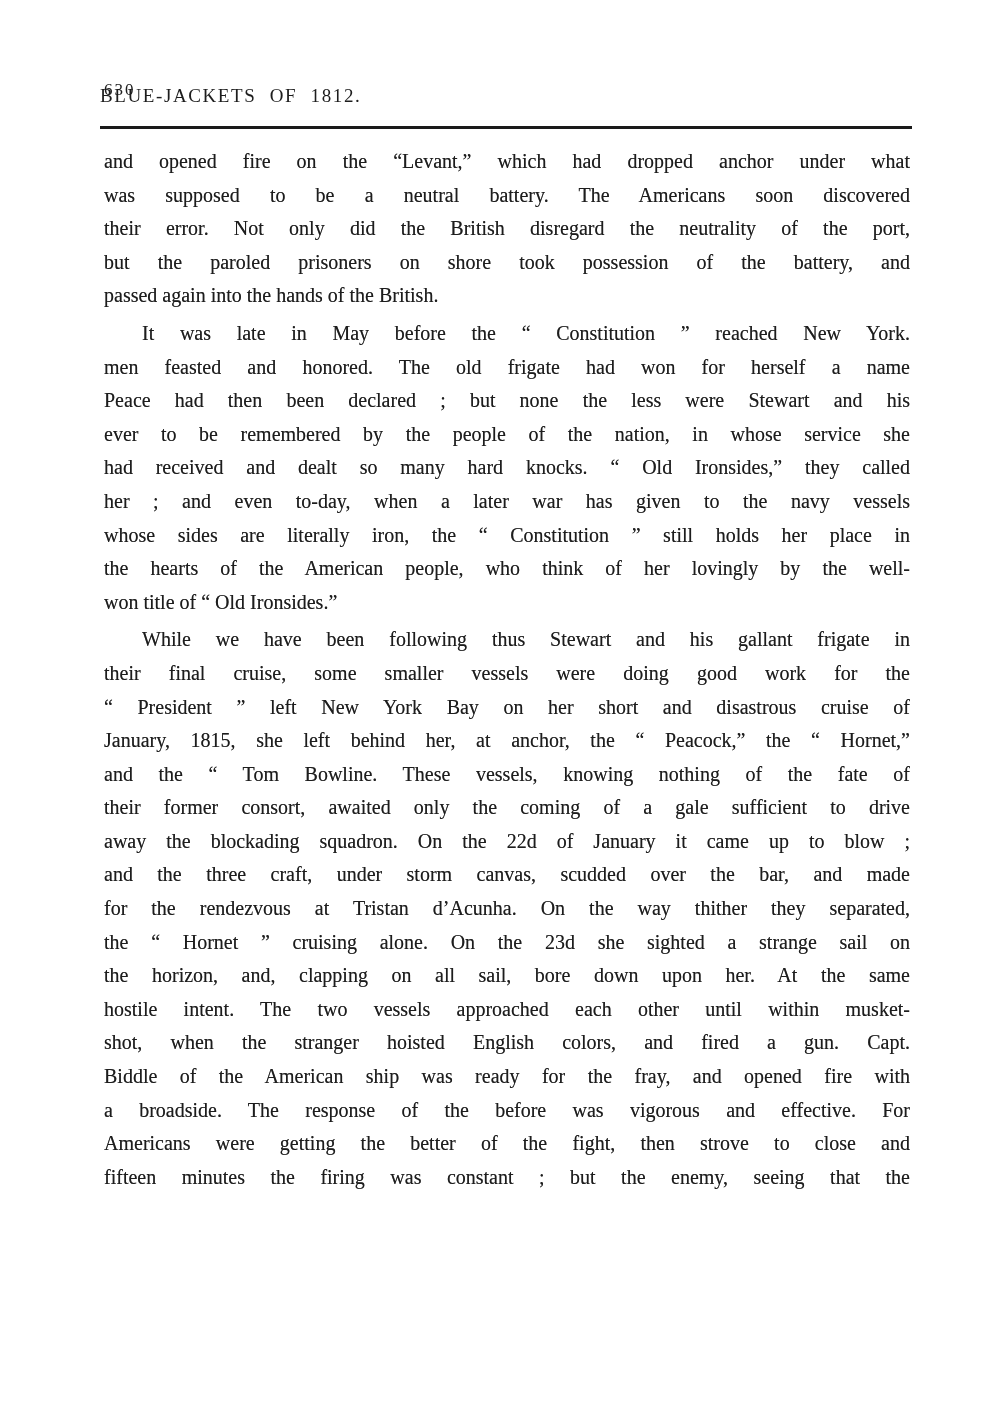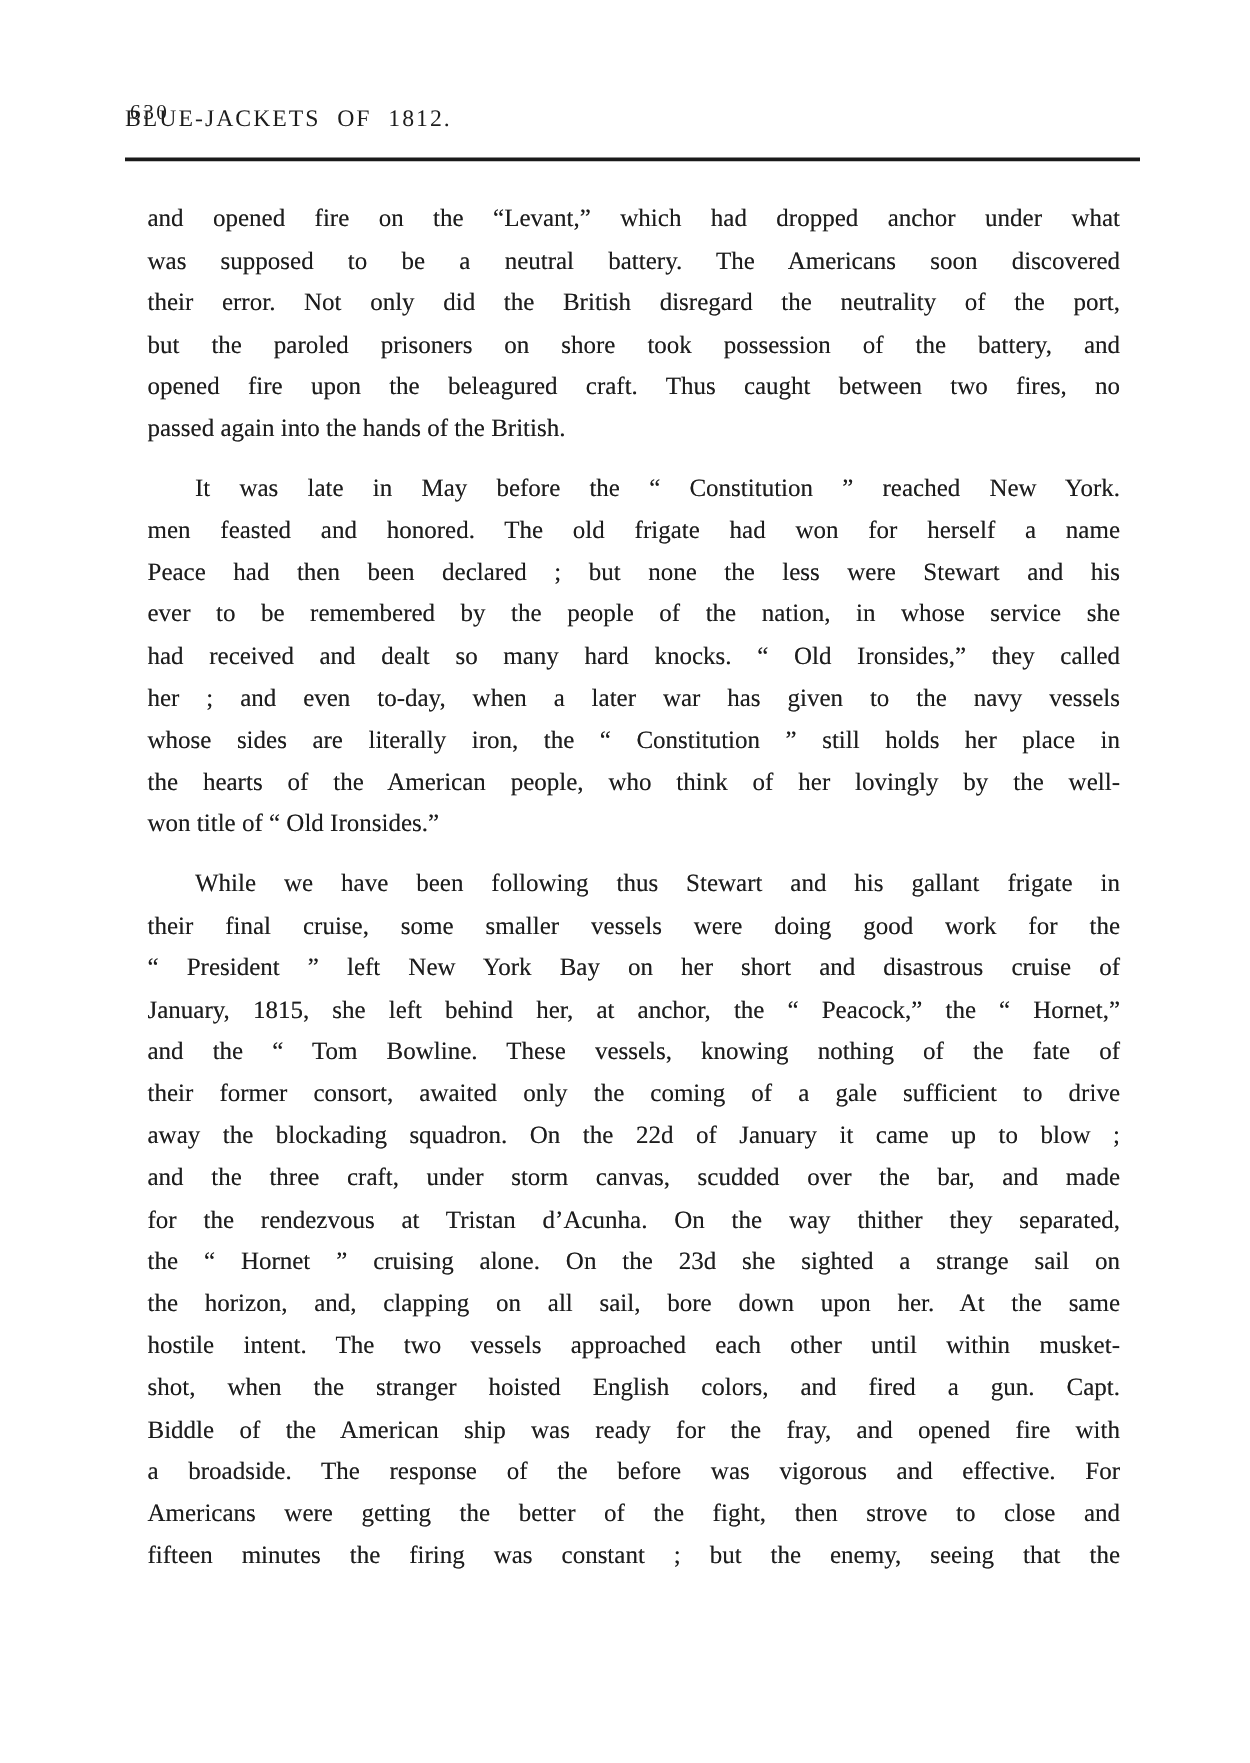--- a/index.html
+++ b/index.html
@@ -42,21 +42,21 @@
   }
   .page-body {
     position: absolute;
     top: 145px;
     left: 104px;
     width: 806px;
     font-size: 20px;
     line-height: 33.6px;
     text-shadow: 0 0 0.4px rgba(20,20,20,0.55);
   }
-  .para { margin: 14px; }
+  .para { margin: 0; }
   .para + .para { margin-top: 4px; }
   .line {
     text-align: justify;
     text-align-last: justify;
     height: 33.6px;
     overflow: visible;
   }
   .line.indent { padding-left: 38px; }
   .line.endline { text-align-last: left; }
 </style>
@@ -66,21 +66,20 @@
 <div class="sheet">
   <div class="page-number">630</div>
   <div class="running-title">BLUE-JACKETS OF 1812.</div>
   <div class="header-rule"></div>
   <div class="page-body">
       <div class="para">
         <div class="line">and opened fire on the “Levant,” which had dropped anchor under what</div>
         <div class="line">was supposed to be a neutral battery.  The Americans soon discovered</div>
         <div class="line">their error.  Not only did the British disregard the neutrality of the port,</div>
         <div class="line">but the paroled prisoners on shore took possession of the battery, and</div>
-        <div class="line">opened fire upon the beleagured craft.  Thus caught between two fires, no</div>
         <div class="line endline">passed again into the hands of the British.</div>
       </div>
       <div class="para">
         <div class="line indent">It was late in May before the “ Constitution ” reached New York.</div>
         <div class="line">men feasted and honored.  The old frigate had won for herself a name</div>
         <div class="line">Peace had then been declared ; but none the less were Stewart and his</div>
         <div class="line">ever to be remembered by the people of the nation, in whose service she</div>
         <div class="line">had received and dealt so many hard knocks.  “ Old Ironsides,” they called</div>
         <div class="line">her ; and even to-day, when a later war has given to the navy vessels</div>
         <div class="line">whose sides are literally iron, the “ Constitution ” still holds her place in</div>

